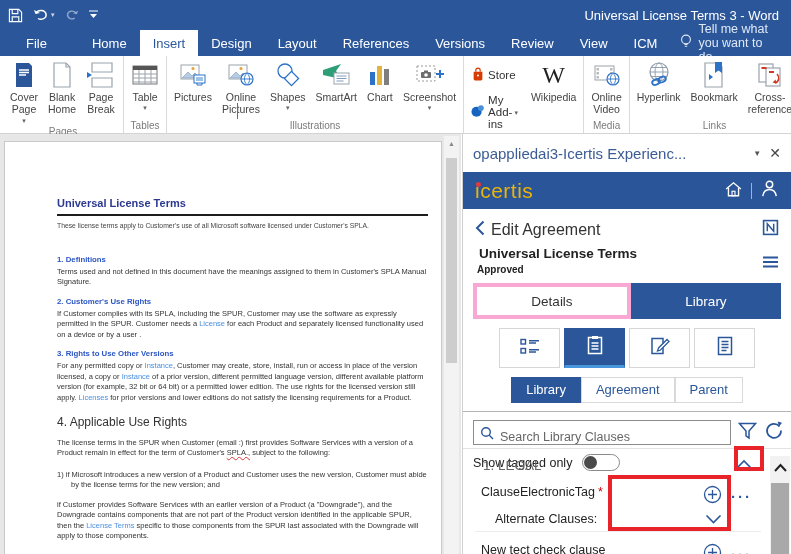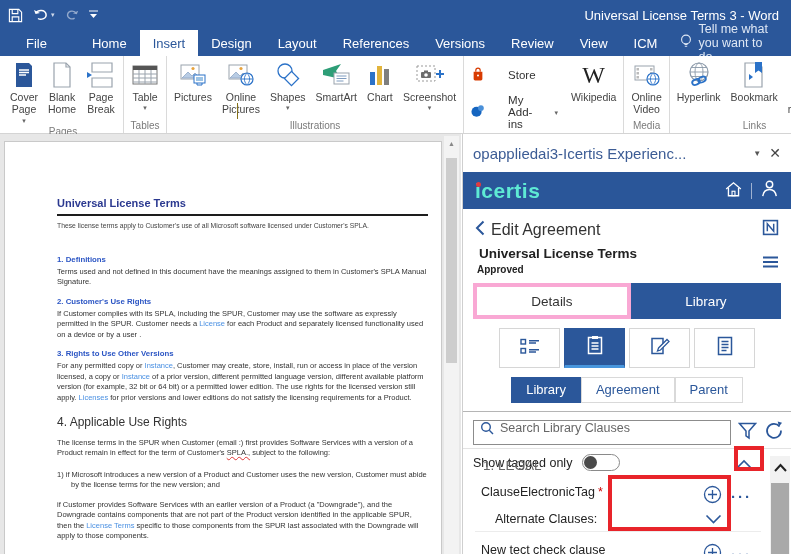--- a/index.html
+++ b/index.html
@@ -34,21 +34,21 @@
   .grp-body { flex:1; display:flex; align-items:stretch; }
   .grp-label { font-size:10px; color:#7a7a7a; text-align:center; padding:1px 0 2px; }
   .rb-btn { display:flex; flex-direction:column; align-items:center;
     padding:2px 5px 0; font-size:10.5px; color:#444; text-align:center;
     line-height:1.18; }
   .rb-btn .rb-ico { height:32px; display:flex; align-items:center; }
   .rb-lbl { white-space:pre-line; }
   .rb-dd { font-size:7px; color:#666; margin-top:1px; }
   .addins-col { display:flex; flex-direction:column; justify-content:flex-start;
     padding-top:4px; }
-  .small-btn { display:flex; align-items:center; gap:22px; font-size:11.5px;
+  .small-btn { display:flex; align-items:center; gap:2px; font-size:11.5px;
     color:#333; padding:5px 8px 5px 4px; }
   .artifact { position:absolute; left:237px; top:47px; width:1px; height:16px;
     background:#867118; }
 
   
   .doc-area { position:absolute; left:0; top:134px; width:461px; bottom:0;
     background:#e7e7e7; }
   .page { position:absolute; left:4px; top:7px; width:438px; bottom:0;
     background:#fff; border:1px solid #c9c9c9; border-bottom:none; }
   .doc-content { position:absolute; left:52px; right:13px; top:54px;
@@ -71,21 +71,21 @@
   
   .pane { position:absolute; left:462px; top:134px; right:0; bottom:0;
     background:#fff; border-left:1px solid #cfcfcf; }
   .pane-title { height:38px; display:flex; align-items:center; padding:0 10px;
     color:#3c5c95; font-size:15px; }
   .pane-title .lbl { flex:1; white-space:nowrap; overflow:hidden; }
   .pane-title .tri { font-size:8px; color:#555; margin:0 8px 0 4px; }
   .pane-title .x { font-size:14px; color:#444; }
   .banner { height:37px; background:#2a5699; display:flex; align-items:center;
     padding:0 12px; }
-  .brand { position:relative; color:#5eead4; font-size:21px; font-weight:bold;
+  .brand { position:relative; color:#eab308; font-size:21px; font-weight:normal;
     letter-spacing:.5px; }
   .brand::after { content:""; position:absolute; left:1px; top:3.5px; width:5px;
     height:5px; border-radius:50%; background:#e03a3f; }
   .banner-icons { margin-left:auto; display:flex; align-items:center; gap:8px; }
   .banner-sep { width:1px; height:16px; background:rgba(255,255,255,.55); }
 
   .back-row { display:flex; align-items:center; padding:10px 12px 0; }
   .back-row .bk { display:flex; align-items:center; gap:6px; color:#333;
     font-size:16px; }
   .back-row .note { margin-left:auto; }
@@ -106,21 +106,21 @@
   .icon-tab.on { background:#2b579a; color:#fff; border-color:#2b579a;
     border-bottom:3px solid #4896dd; }
 
   .view-tabs { display:flex; justify-content:center; gap:0; margin-top:9px; }
   .view-tab { padding:4px 14px 5px; font-size:13px; border:1px solid #d9d9d9;
     background:#fff; color:#2b579a; }
   .view-tab.on { background:#2b579a; color:#fff; border-color:#2b579a; }
   .pane-hr { height:1px; background:#b5b5b5; margin-top:8px; }
 
   .search-row { display:flex; align-items:center; padding:8px 8px 0 10px; gap:7px; }
-  .search-box { flex:1; display:flex; align-items:flex-start; gap:6px;
+  .search-box { flex:1; display:flex; align-items:flex-end; gap:6px;
     border:1px solid #8c8c8c; height:25px; padding:0 6px; }
   .search-box input { border:none; outline:none; flex:1; font-size:12.5px;
     color:#333; font-family:inherit; }
   .search-box input::placeholder { color:#666; }
 
   .toggle-row { display:flex; align-items:center; padding:9px 10px 0; gap:10px;
     font-size:12.5px; color:#222; }
   .toggle { width:38px; height:17px; border:1px solid #8a8a8a; border-radius:9px;
     position:relative; background:#fff; }
   .toggle .knob { position:absolute; left:1px; top:1px; width:13px; height:13px;

